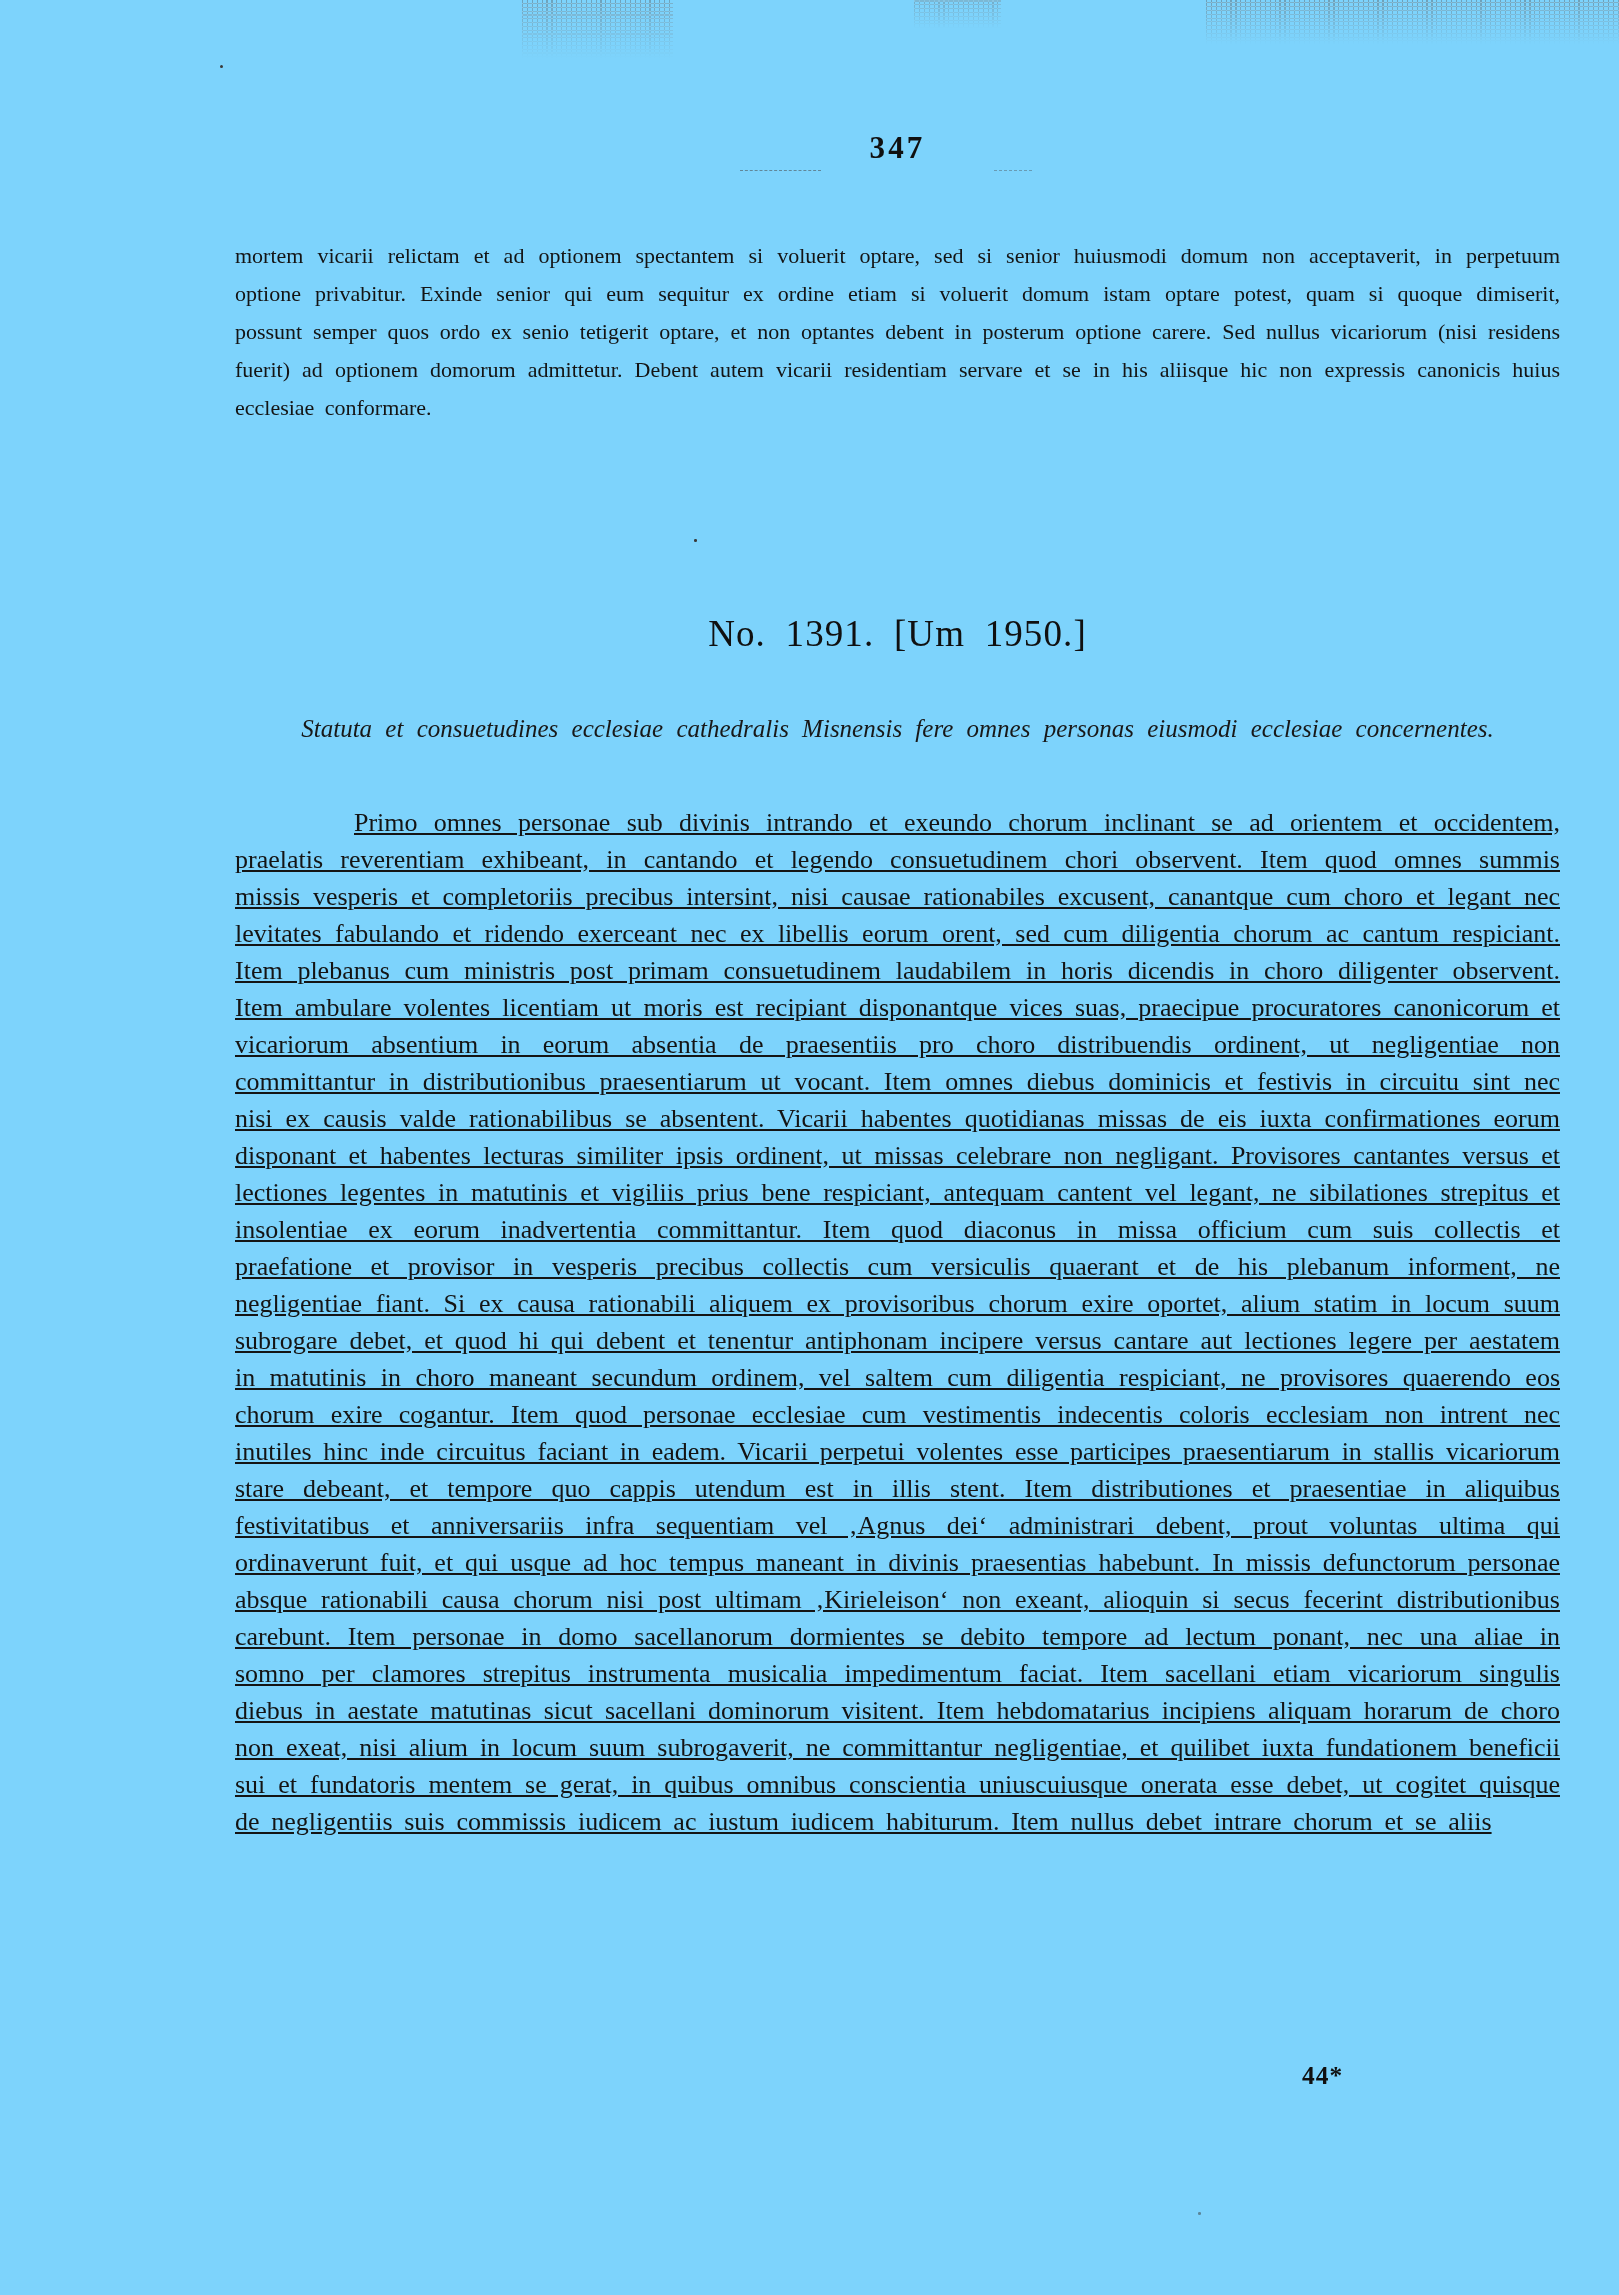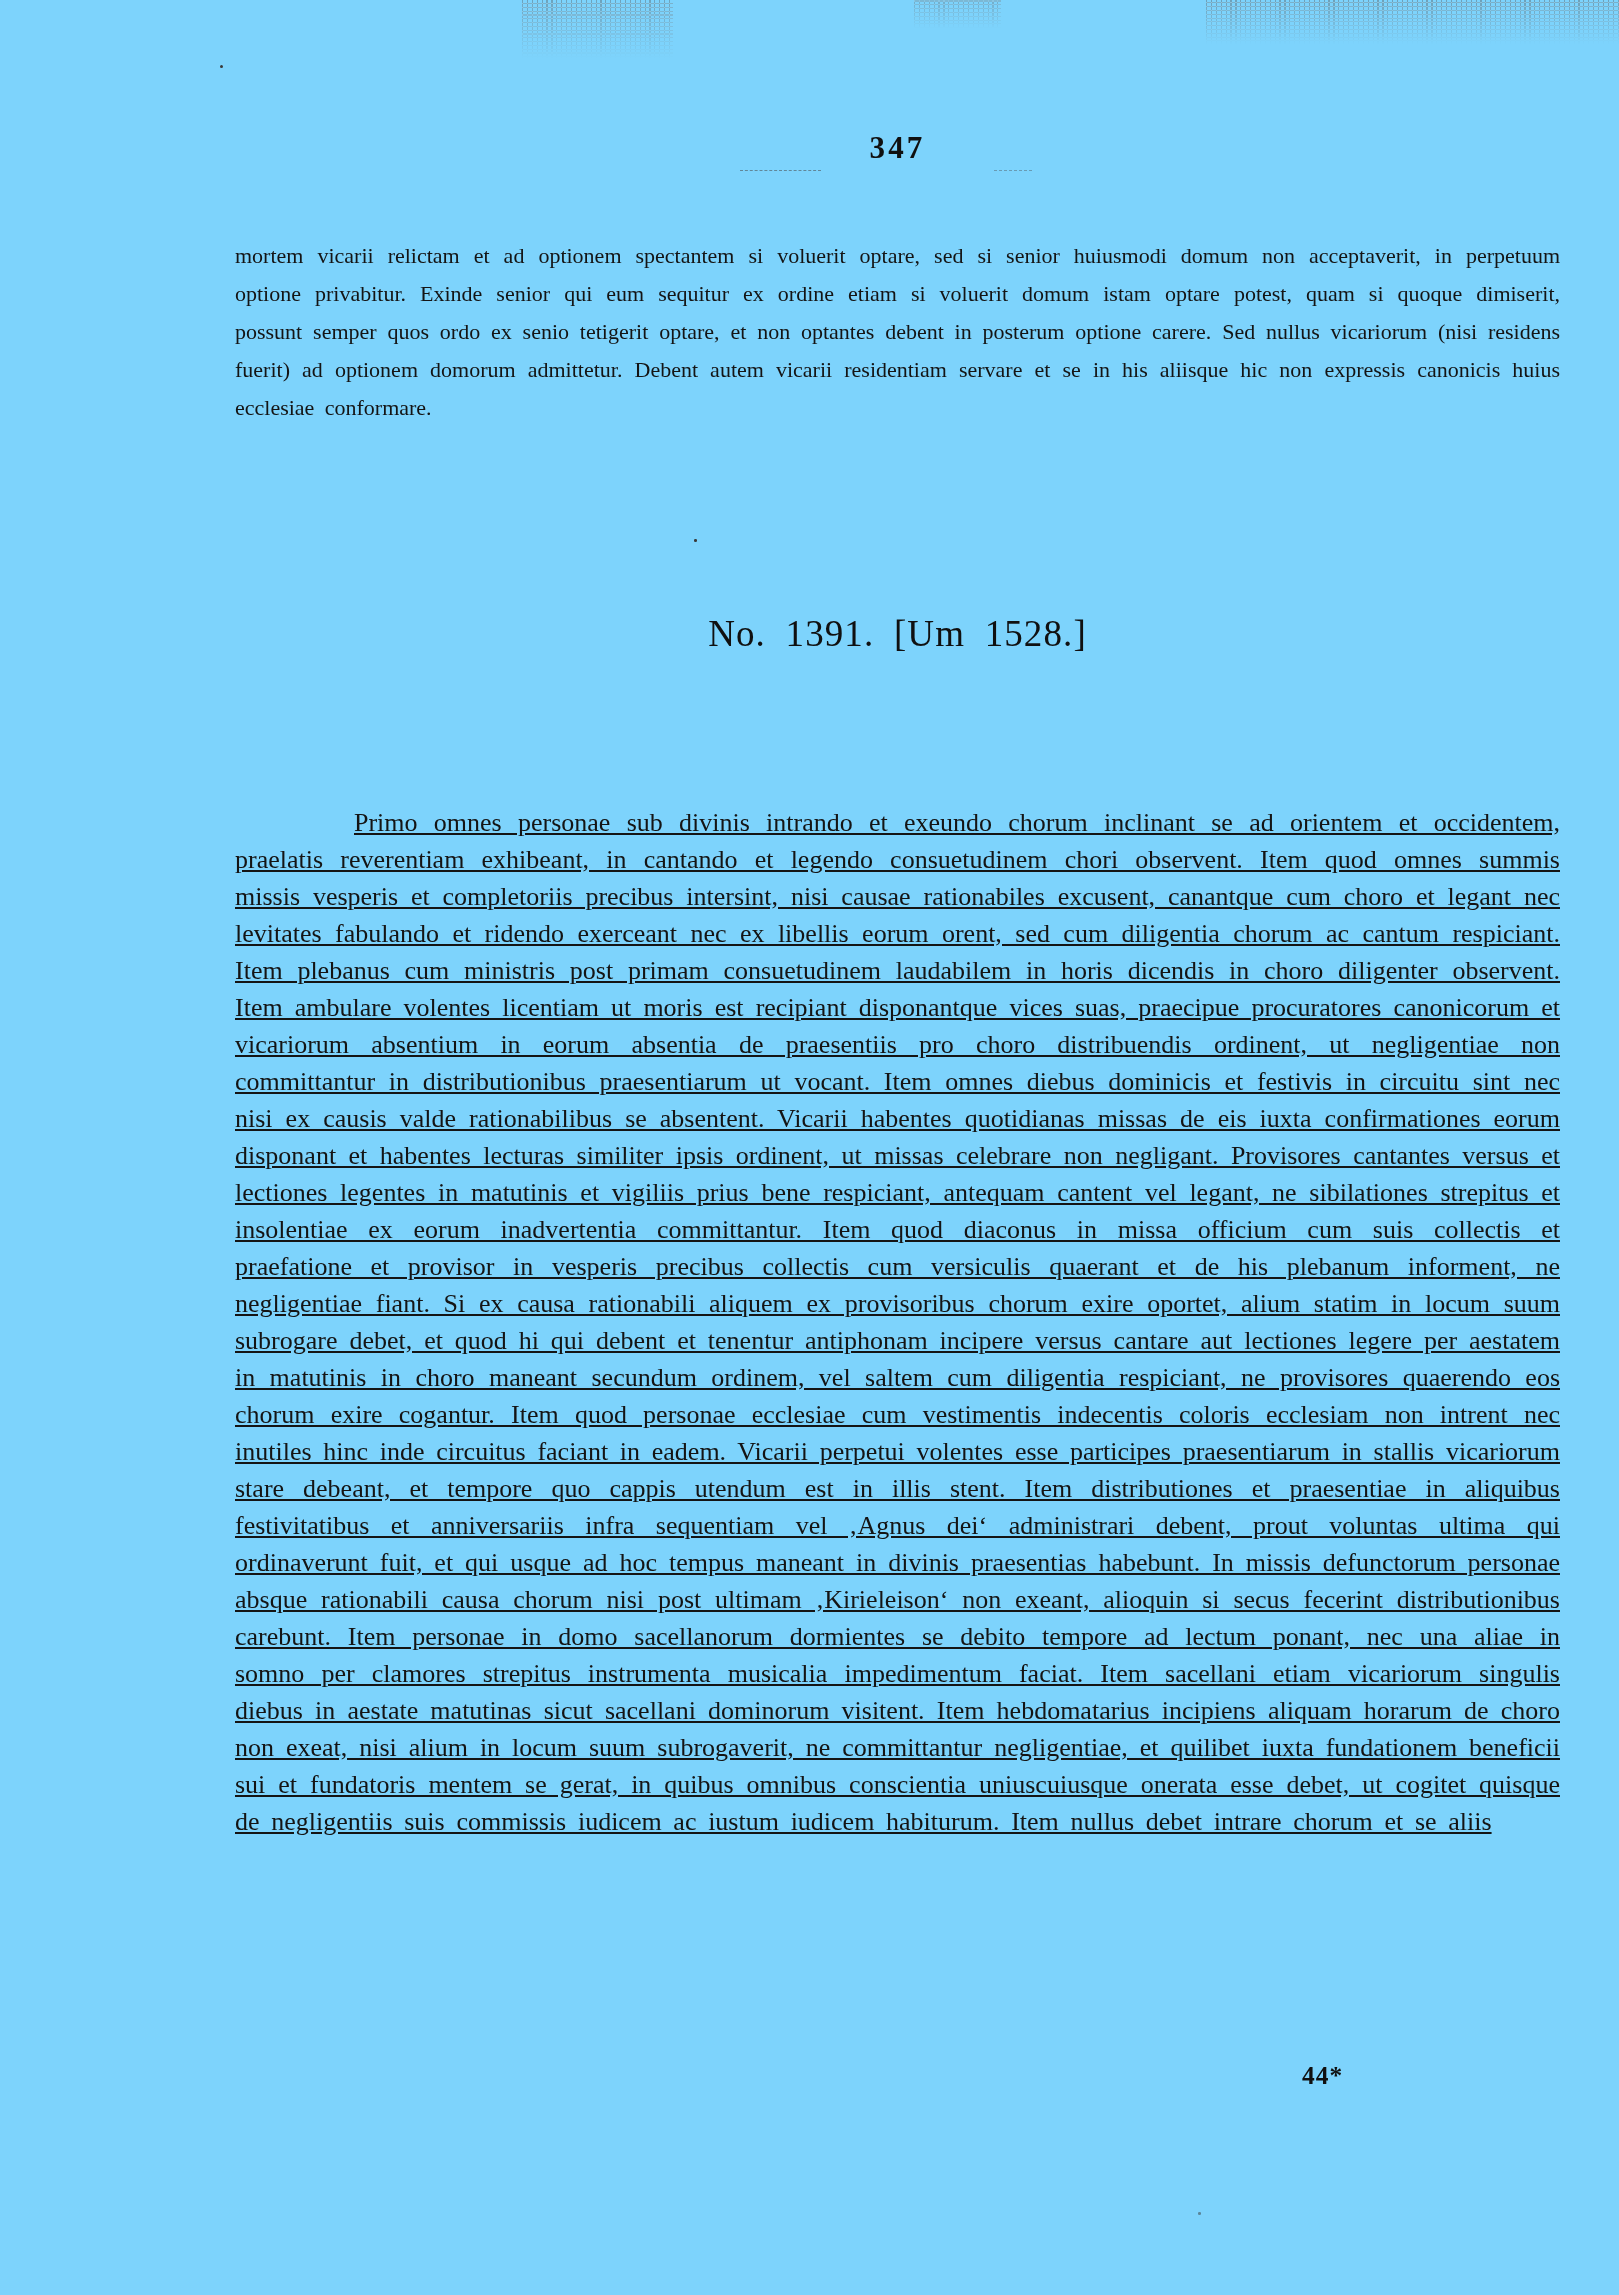--- a/index.html
+++ b/index.html
@@ -144,21 +144,22 @@
 
   <div class="dash-artifact left"></div>
   <div class="dash-artifact right"></div>
   <div class="page-number-row">
     <span class="page-number">347</span>
   </div>
 
   <p class="intro">mortem vicarii relictam et ad optionem spectantem si voluerit optare, sed si senior huiusmodi domum non acceptaverit, in perpetuum optione privabitur. Exinde senior qui eum sequitur ex ordine etiam si voluerit domum istam optare potest, quam si quoque dimiserit, possunt semper quos ordo ex senio tetigerit optare, et non optantes debent in posterum optione carere. Sed nullus vicariorum (nisi residens fuerit) ad optionem domorum admittetur. Debent autem vicarii residentiam servare et se in his aliisque hic non expressis canonicis huius ecclesiae conformare.</p>
 
 
-  <h1 class="doc-heading" style="margin:0; font-weight:normal;">No. 1391.  [Um 1528.]</h1>
+  <h1 class="doc-heading" style="margin:0; font-weight:normal;">No. 1391.  [Um 1950.]</h1>
 
+  <p class="doc-subtitle">Statuta et consuetudines ecclesiae cathedralis Misnensis fere omnes personas eiusmodi ecclesiae concernentes.</p>
 
   <p class="doc-body">Primo omnes personae sub divinis intrando et exeundo chorum inclinant se ad orientem et occidentem, praelatis reverentiam exhibeant, in cantando et legendo consuetudinem chori observent. Item quod omnes summis missis vesperis et completoriis precibus intersint, nisi causae rationabiles excusent, canantque cum choro et legant nec levitates fabulando et ridendo exerceant nec ex libellis eorum orent, sed cum diligentia chorum ac cantum respiciant. Item plebanus cum ministris post primam consuetudinem laudabilem in horis dicendis in choro diligenter observent. Item ambulare volentes licentiam ut moris est recipiant disponantque vices suas, praecipue procuratores canonicorum et vicariorum absentium in eorum absentia de praesentiis pro choro distribuendis ordinent, ut negligentiae non committantur in distributionibus praesentiarum ut vocant. Item omnes diebus dominicis et festivis in circuitu sint nec nisi ex causis valde rationabilibus se absentent. Vicarii habentes quotidianas missas de eis iuxta confirmationes eorum disponant et habentes lecturas similiter ipsis ordinent, ut missas celebrare non negligant. Provisores cantantes versus et lectiones legentes in matutinis et vigiliis prius bene respiciant, antequam cantent vel legant, ne sibilationes strepitus et insolentiae ex eorum inadvertentia committantur. Item quod diaconus in missa officium cum suis collectis et praefatione et provisor in vesperis precibus collectis cum versiculis quaerant et de his plebanum informent, ne negligentiae fiant. Si ex causa rationabili aliquem ex provisoribus chorum exire oportet, alium statim in locum suum subrogare debet, et quod hi qui debent et tenentur antiphonam incipere versus cantare aut lectiones legere per aestatem in matutinis in choro maneant secundum ordinem, vel saltem cum diligentia respiciant, ne provisores quaerendo eos chorum exire cogantur. Item quod personae ecclesiae cum vestimentis indecentis coloris ecclesiam non intrent nec inutiles hinc inde circuitus faciant in eadem. Vicarii perpetui volentes esse participes praesentiarum in stallis vicariorum stare debeant, et tempore quo cappis utendum est in illis stent. Item distributiones et praesentiae in aliquibus festivitatibus et anniversariis infra sequentiam vel ‚Agnus dei‘ administrari debent, prout voluntas ultima qui ordinaverunt fuit, et qui usque ad hoc tempus maneant in divinis praesentias habebunt. In missis defunctorum personae absque rationabili causa chorum nisi post ultimam ‚Kirieleison‘ non exeant, alioquin si secus fecerint distributionibus carebunt. Item personae in domo sacellanorum dormientes se debito tempore ad lectum ponant, nec una aliae in somno per clamores strepitus instrumenta musicalia impedimentum faciat. Item sacellani etiam vicariorum singulis diebus in aestate matutinas sicut sacellani dominorum visitent. Item hebdomatarius incipiens aliquam horarum de choro non exeat, nisi alium in locum suum subrogaverit, ne committantur negligentiae, et quilibet iuxta fundationem beneficii sui et fundatoris mentem se gerat, in quibus omnibus conscientia uniuscuiusque onerata esse debet, ut cogitet quisque de negligentiis suis commissis iudicem ac iustum iudicem habiturum. Item nullus debet intrare chorum et se aliis</p>
 
   <div class="signature-mark">44*</div>
 
 </div>
 
 
 </body></html>

